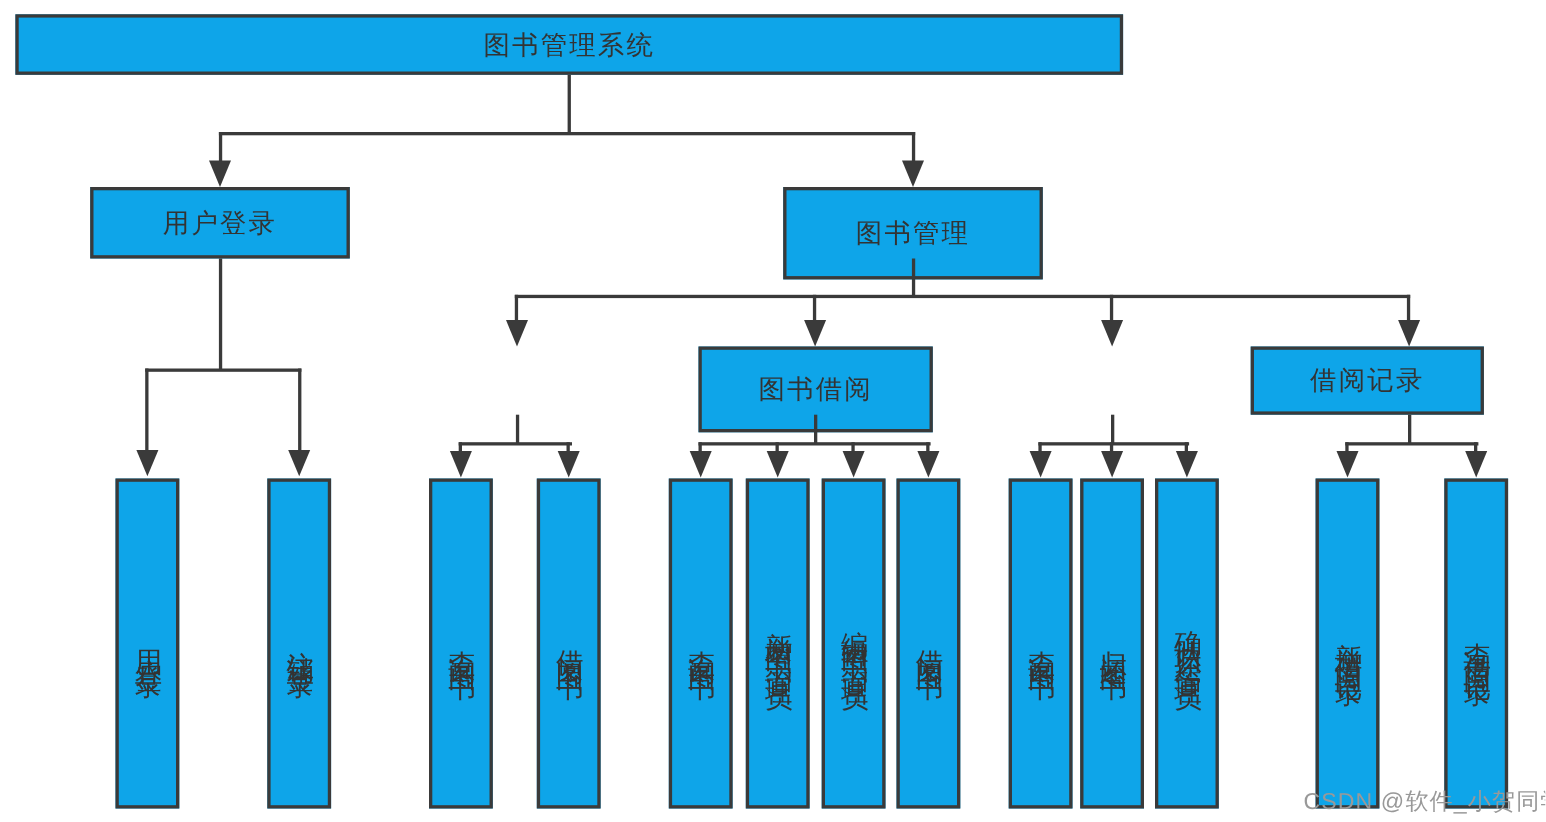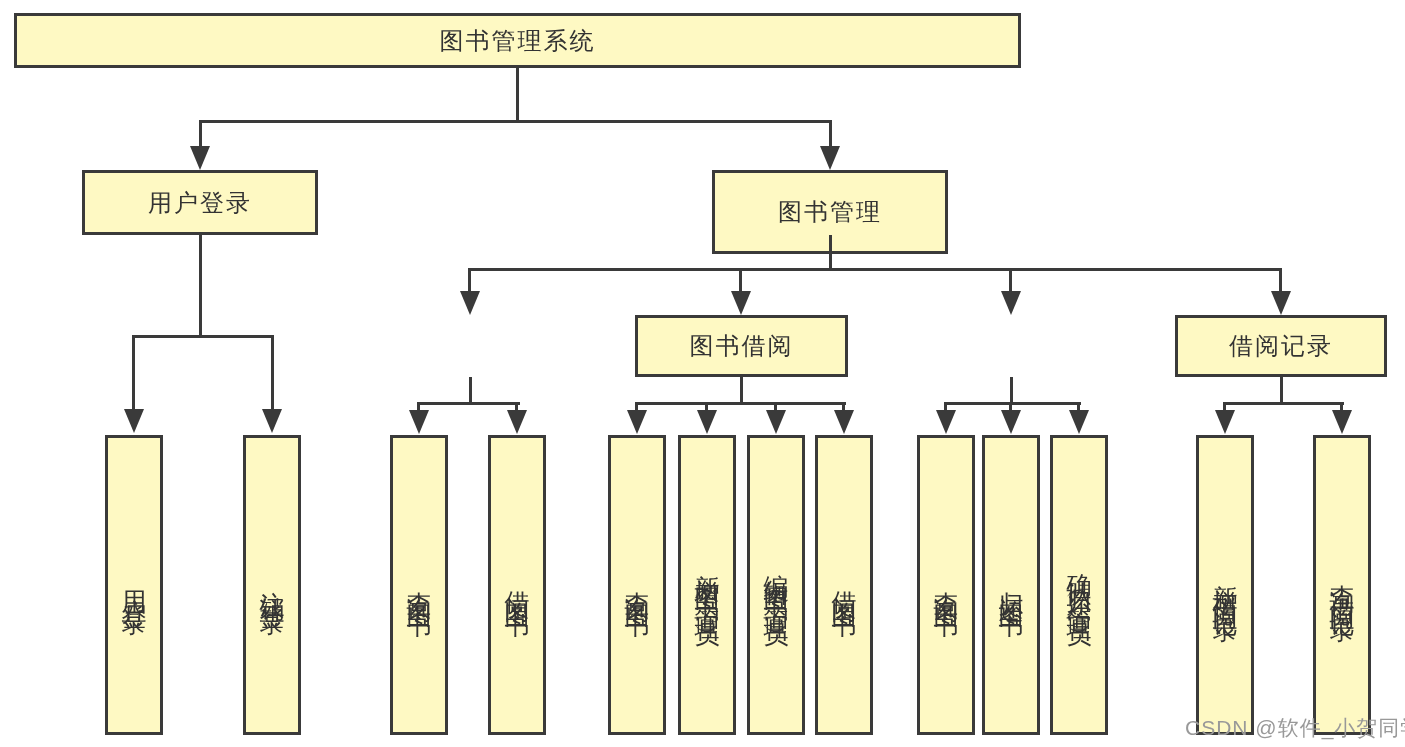--- a/index.html
+++ b/index.html
@@ -2,21 +2,21 @@
 <html><head>
 <meta charset="utf-8">
 <style>
   html,body { margin:0; padding:0; background:#ffffff; }
   .canvas {
     position:relative; width:1405px; height:747px; background:#ffffff;
     font-family:"Liberation Sans", sans-serif; color:#2f2f2f; overflow:hidden;
   }
   .box {
     position:absolute; box-sizing:border-box;
-    border:3px solid #3a3a3a; background:#fef9c3;
+    border:3px solid #3a3a3a; background:#0ea5e9;
     display:flex; align-items:center; justify-content:center;
     font-size:24px; letter-spacing:2px; color:#333333;
   }
   .leaf { top:435px; width:58px; height:300px; }
   .vtext {
     writing-mode:vertical-rl; text-orientation:mixed;
     font-size:25px; letter-spacing:7px; line-height:1;
   }
   .line { position:absolute; background:#3a3a3a; }
   .arrow {
@@ -63,24 +63,24 @@
   <div class="line" style="left:468px;top:268px;width:814px;height:3px"></div>
   <div class="line" style="left:468px;top:268px;width:3px;height:25px"></div>
   <div class="arrow" style="left:460px;top:291px"></div>
   <div class="line" style="left:739px;top:268px;width:3px;height:25px"></div>
   <div class="arrow" style="left:731px;top:291px"></div>
   <div class="line" style="left:1009px;top:268px;width:3px;height:25px"></div>
   <div class="arrow" style="left:1001px;top:291px"></div>
   <div class="line" style="left:1279px;top:268px;width:3px;height:25px"></div>
   <div class="arrow" style="left:1271px;top:291px"></div>
 
-  <div class="box" style="left:635px;top:315px;width:213px;height:62px">
+  <div class="box" style="left:635px;top:315px;width:213px;height:78px">
     <span>图书借阅</span>
   </div>
-  <div class="box" style="left:1175px;top:315px;width:212px;height:62px">
+  <div class="box" style="left:1137px;top:315px;width:212px;height:62px">
     <span>借阅记录</span>
   </div>
 
   <div class="line" style="left:469px;top:377px;width:3px;height:27px"></div>
   <div class="line" style="left:417px;top:402px;width:103px;height:3px"></div>
   <div class="line" style="left:417px;top:402px;width:3px;height:10px"></div>
   <div class="arrow" style="left:409px;top:410px"></div>
   <div class="line" style="left:515px;top:402px;width:3px;height:10px"></div>
   <div class="arrow" style="left:507px;top:410px"></div>
 

